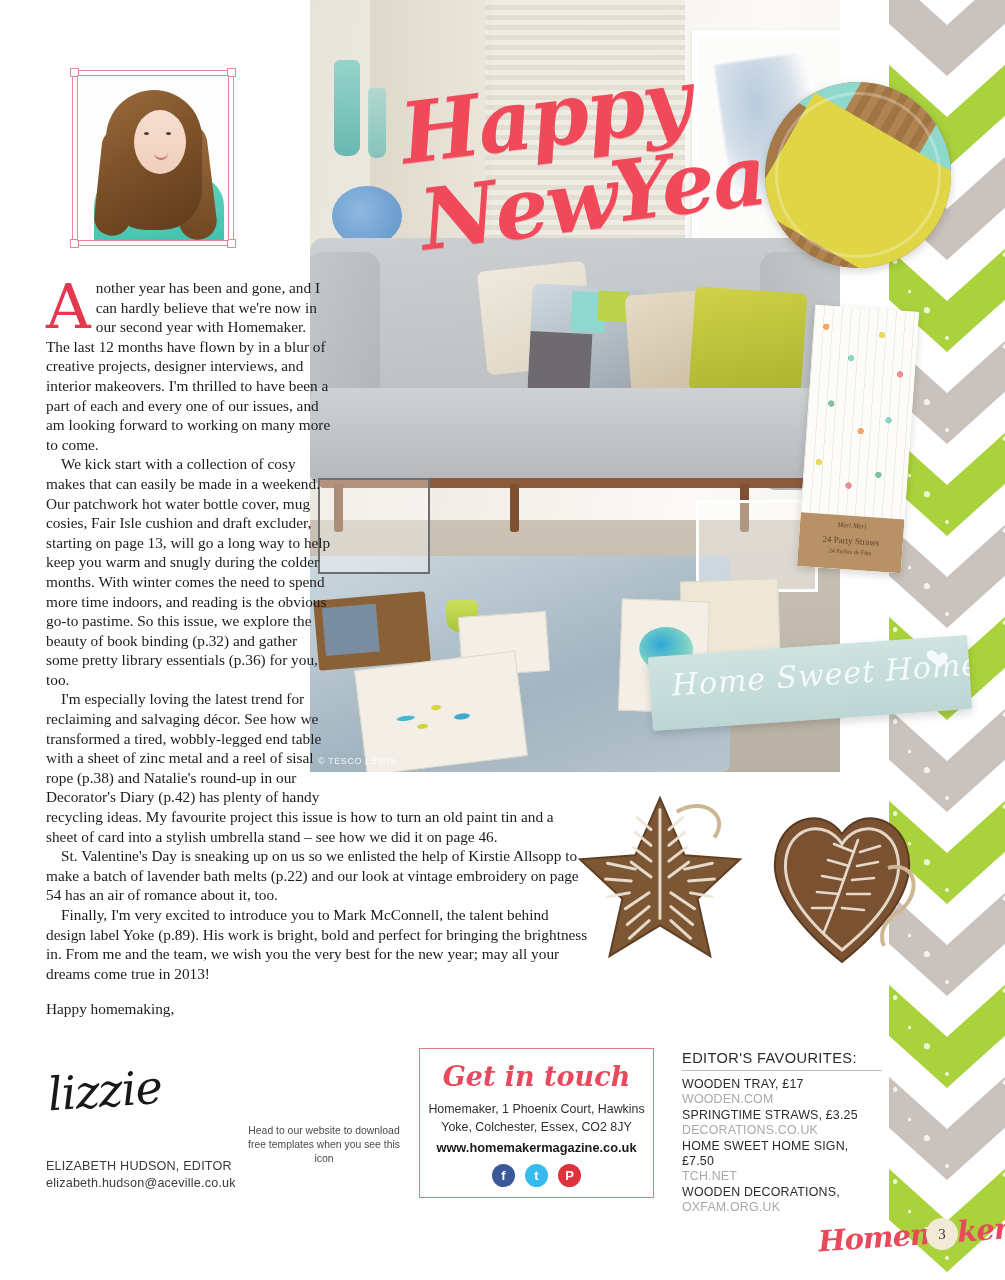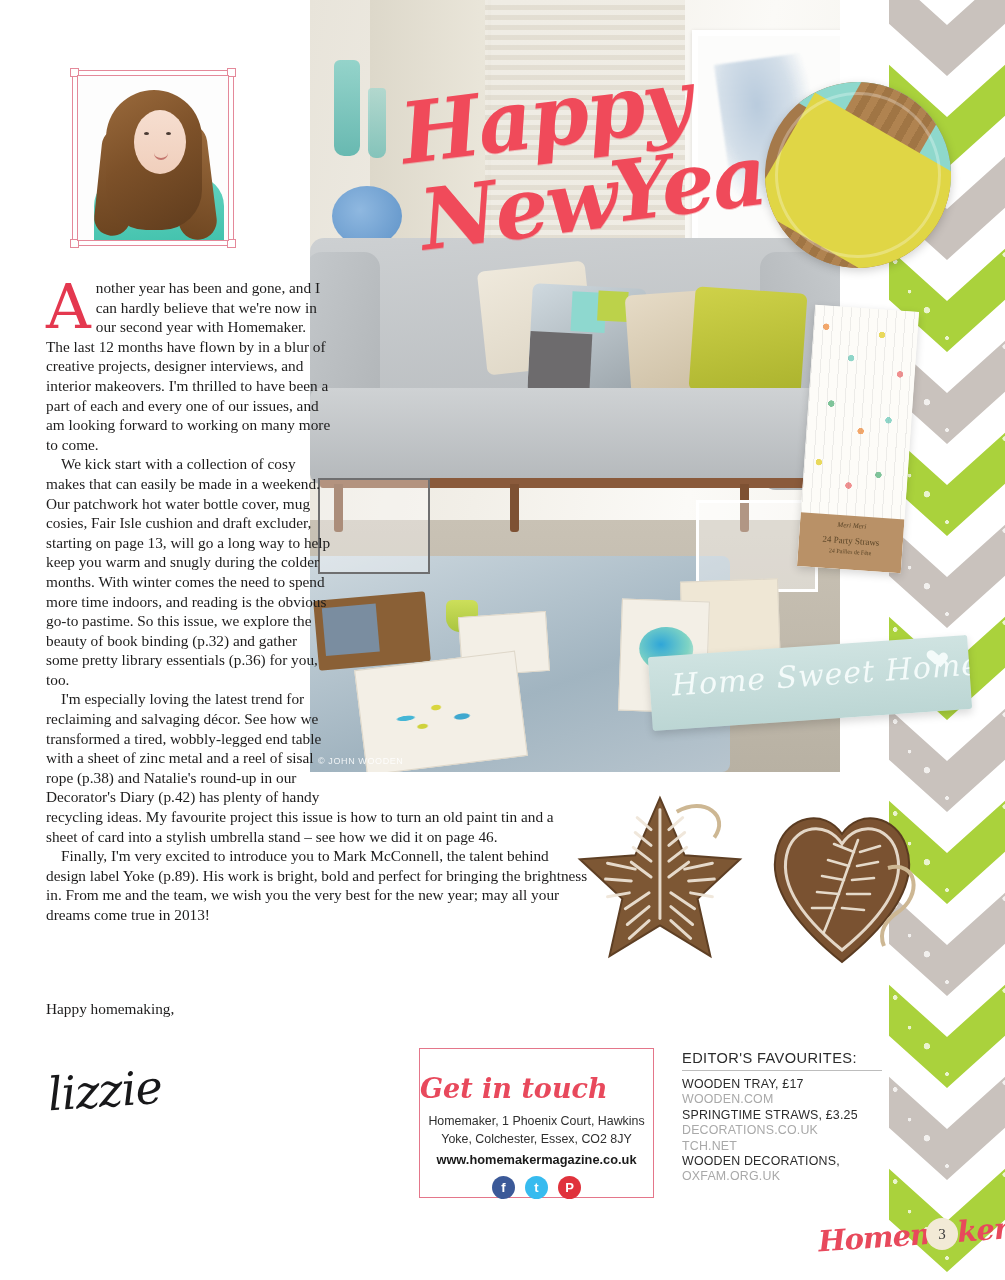--- a/index.html
+++ b/index.html
@@ -204,21 +204,21 @@
   .ribbon::after{right:-14px;clip-path:polygon(0 0,100% 0,62% 50%,100% 100%,0 100%);}
   .ribbon span{position:absolute;inset:0;display:flex;align-items:center;justify-content:center;
      color:#fff;font-family:"Liberation Sans",sans-serif;font-weight:bold;font-size:17px;letter-spacing:1px;}
   .ribbon .dash{position:absolute;left:5px;right:5px;height:0;border-top:1px dashed rgba(255,255,255,.7);}
   .ribbon .dash.t{top:4px;} .ribbon .dash.b{bottom:4px;}
   .tmpl-cap{margin-top:12px;text-align:center;font-family:"Liberation Sans",sans-serif;
      font-size:10.4px;color:#4a4a4a;line-height:14px;}
 
   
   .git{position:absolute;left:419px;top:1048px;width:233px;height:148px;border:1.4px solid #e4768a;background:#fff;}
-  .git h2{margin:24px 0 8px;text-align:left;color:#e8495c;font-family:"DejaVu Serif",serif;
+  .git h2{margin:12px 0 8px;text-align:center;color:#e8495c;font-family:"DejaVu Serif",serif;
      font-style:italic;font-weight:bold;font-size:27px;}
   .git .addr{text-align:center;font-family:"Liberation Sans",sans-serif;font-size:12.4px;
      color:#2f2f2f;line-height:18px;}
   .git .site{text-align:center;font-family:"Liberation Sans",sans-serif;font-weight:bold;
      font-size:12.8px;color:#1a1a1a;margin-top:4px;}
   .socials{display:flex;justify-content:center;gap:10px;margin-top:9px;}
   .soc{width:23px;height:23px;border-radius:50%;display:flex;align-items:center;justify-content:center;
      color:#fff;font-family:"Liberation Sans",sans-serif;font-weight:bold;font-size:13px;}
   .soc.fb{background:#3b5998;} .soc.tw{background:#37bbef;} .soc.pin{background:#e0323c;}
 
@@ -346,21 +346,21 @@
       </div>
     <div class="greenglass"></div>
     <div class="canvas-pc sm"></div>
     <div class="canvas-pc up2"></div>
     <div class="canvas-pc up1">
         <div class="blob"></div>
       </div>
     <div class="canvas-pc big">
         <div class="splat"></div>
       </div>
-    <div class="credit">© JOHN WOODEN</div>
+    <div class="credit">© TESCO LEWIS</div>
   </div>
 
   <div class="headline">
     <div class="hl happy">Happy</div>
     <div class="hl new">New</div>
     <div class="hl year">Year!</div>
   </div>
 
   <div class="tray">
     <div class="band-mint"></div>
@@ -408,47 +408,54 @@
     <path d="M126 68 C156 60 160 96 136 112 C124 120 116 132 122 146" fill="none" stroke="#cdb793" stroke-width="4"></path>
   </svg>
 
   <div class="copy">
     <div class="floatimg"></div>
     <p class="first">
       <span class="dropcap">A</span><span>nother year has been and gone, and I can hardly believe that we're now in our second year with Homemaker. The last 12 months have flown by in a blur of creative projects, designer interviews, and interior makeovers. I'm thrilled to have been a part of each and every one of our issues, and am looking forward to working on many more to come.</span>
     </p>
     <p>We kick start with a collection of cosy makes that can easily be made in a weekend. Our patchwork hot water bottle cover, mug cosies, Fair Isle cushion and draft excluder, starting on page 13, will go a long way to help keep you warm and snugly during the colder months. With winter comes the need to spend more time indoors, and reading is the obvious go-to pastime. So this issue, we explore the beauty of book binding (p.32) and gather some pretty library essentials (p.36) for you, too.</p>
     <p>I'm especially loving the latest trend for reclaiming and salvaging décor. See how we transformed a tired, wobbly-legged end table with a sheet of zinc metal and a reel of sisal rope (p.38) and Natalie's round-up in our Decorator's Diary (p.42) has plenty of handy recycling ideas. My favourite project this issue is how to turn an old paint tin and a sheet of card into a stylish umbrella stand – see how we did it on page 46.</p>
+    <p>St. Valentine's Day is sneaking up on us so we enlisted the help of Kirstie Allsopp to make a batch of lavender bath melts (p.22) and our look at vintage embroidery on page 54 has an air of romance about it, too.</p>
     <p>Finally, I'm very excited to introduce you to Mark McConnell, the talent behind design label Yoke (p.89). His work is bright, bold and perfect for bringing the brightness in. From me and the team, we wish you the very best for the new year; may all your dreams come true in 2013!</p>
   </div>
 
   <div class="signoff">Happy homemaking,</div>
   <div class="sig">lizzie</div>
+  <div class="editor-credit">
+    <div>ELIZABETH HUDSON, EDITOR</div>
+    <div>elizabeth.hudson@aceville.co.uk</div>
+  </div>
 
   <div class="tmpl">
+    <div class="tmpl-cap">Head to our website to download free templates when you see this icon</div>
   </div>
 
   <div class="git">
     <h2>Get in touch</h2>
     <div class="addr">Homemaker, 1 Phoenix Court, Hawkins</div>
     <div class="addr">Yoke, Colchester, Essex, CO2 8JY</div>
     <div class="site">www.homemakermagazine.co.uk</div>
     <div class="socials">
       <div class="soc fb">f</div>
       <div class="soc tw">t</div>
       <div class="soc pin">P</div>
     </div>
   </div>
 
   <div class="favs">
     <h3>EDITOR'S FAVOURITES:</h3>
     <div class="item">WOODEN TRAY, £17</div>
     <div class="src">WOODEN.COM</div>
     <div class="item">SPRINGTIME STRAWS, £3.25</div>
     <div class="src">DECORATIONS.CO.UK</div>
+    <div class="item">HOME SWEET HOME SIGN, £7.50</div>
     <div class="src">TCH.NET</div>
     <div class="item">WOODEN DECORATIONS,</div>
     <div class="src">OXFAM.ORG.UK</div>
   </div>
 
   <div class="footer-logo">Homemaker</div>
   <div class="pagenum">3</div>
 
 </div>
 

